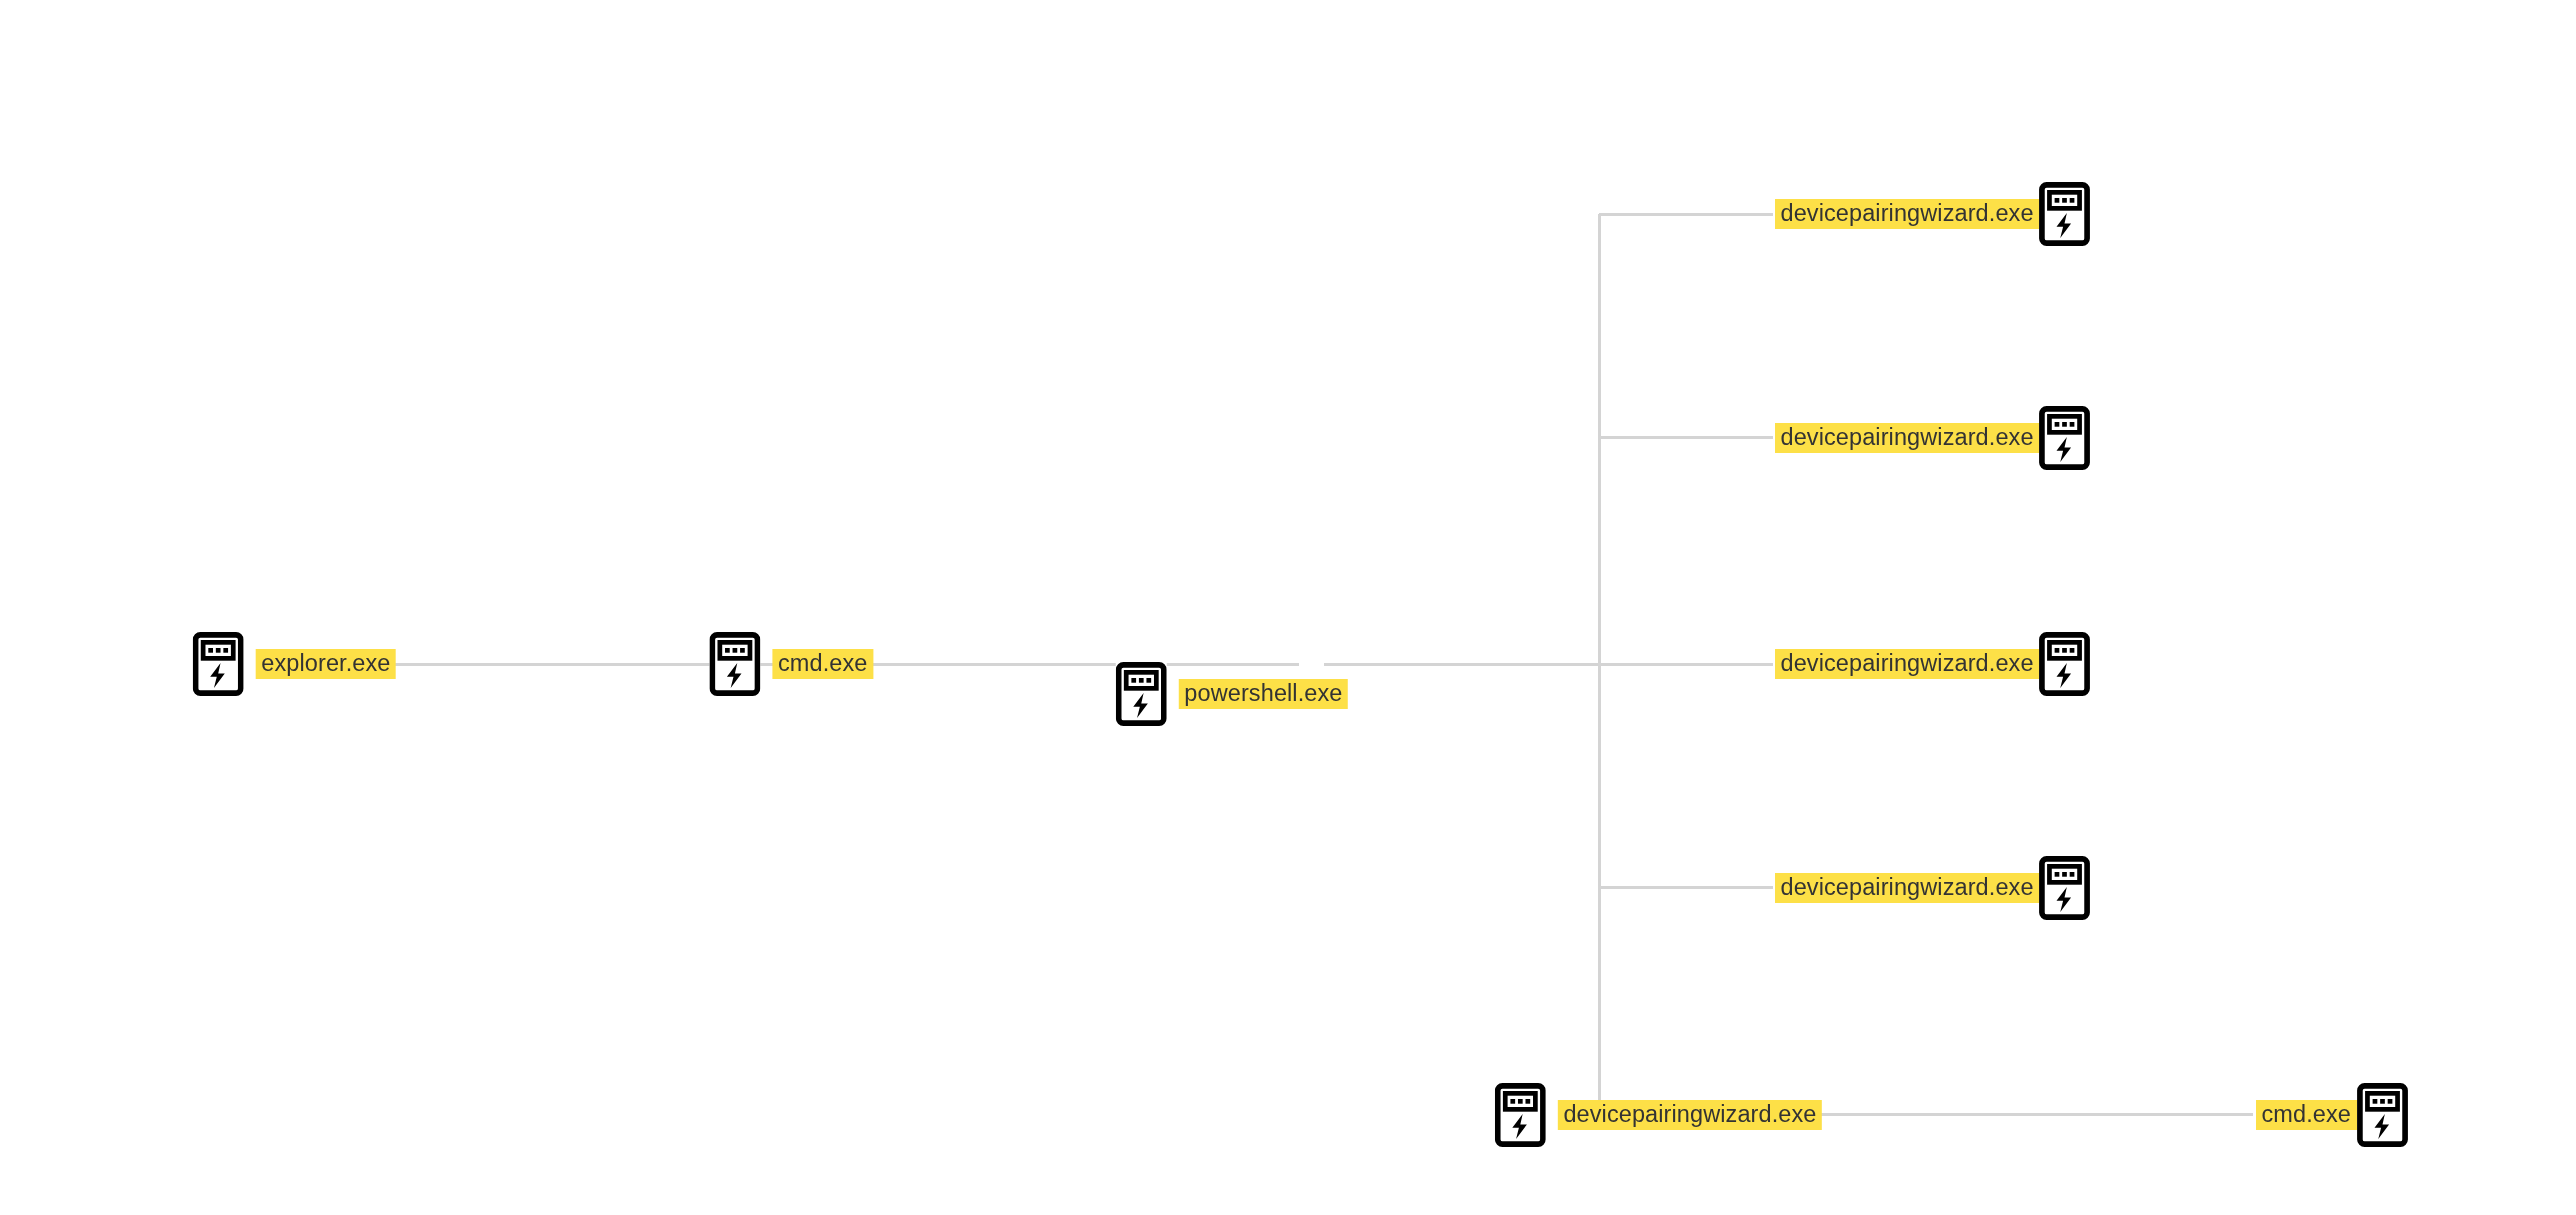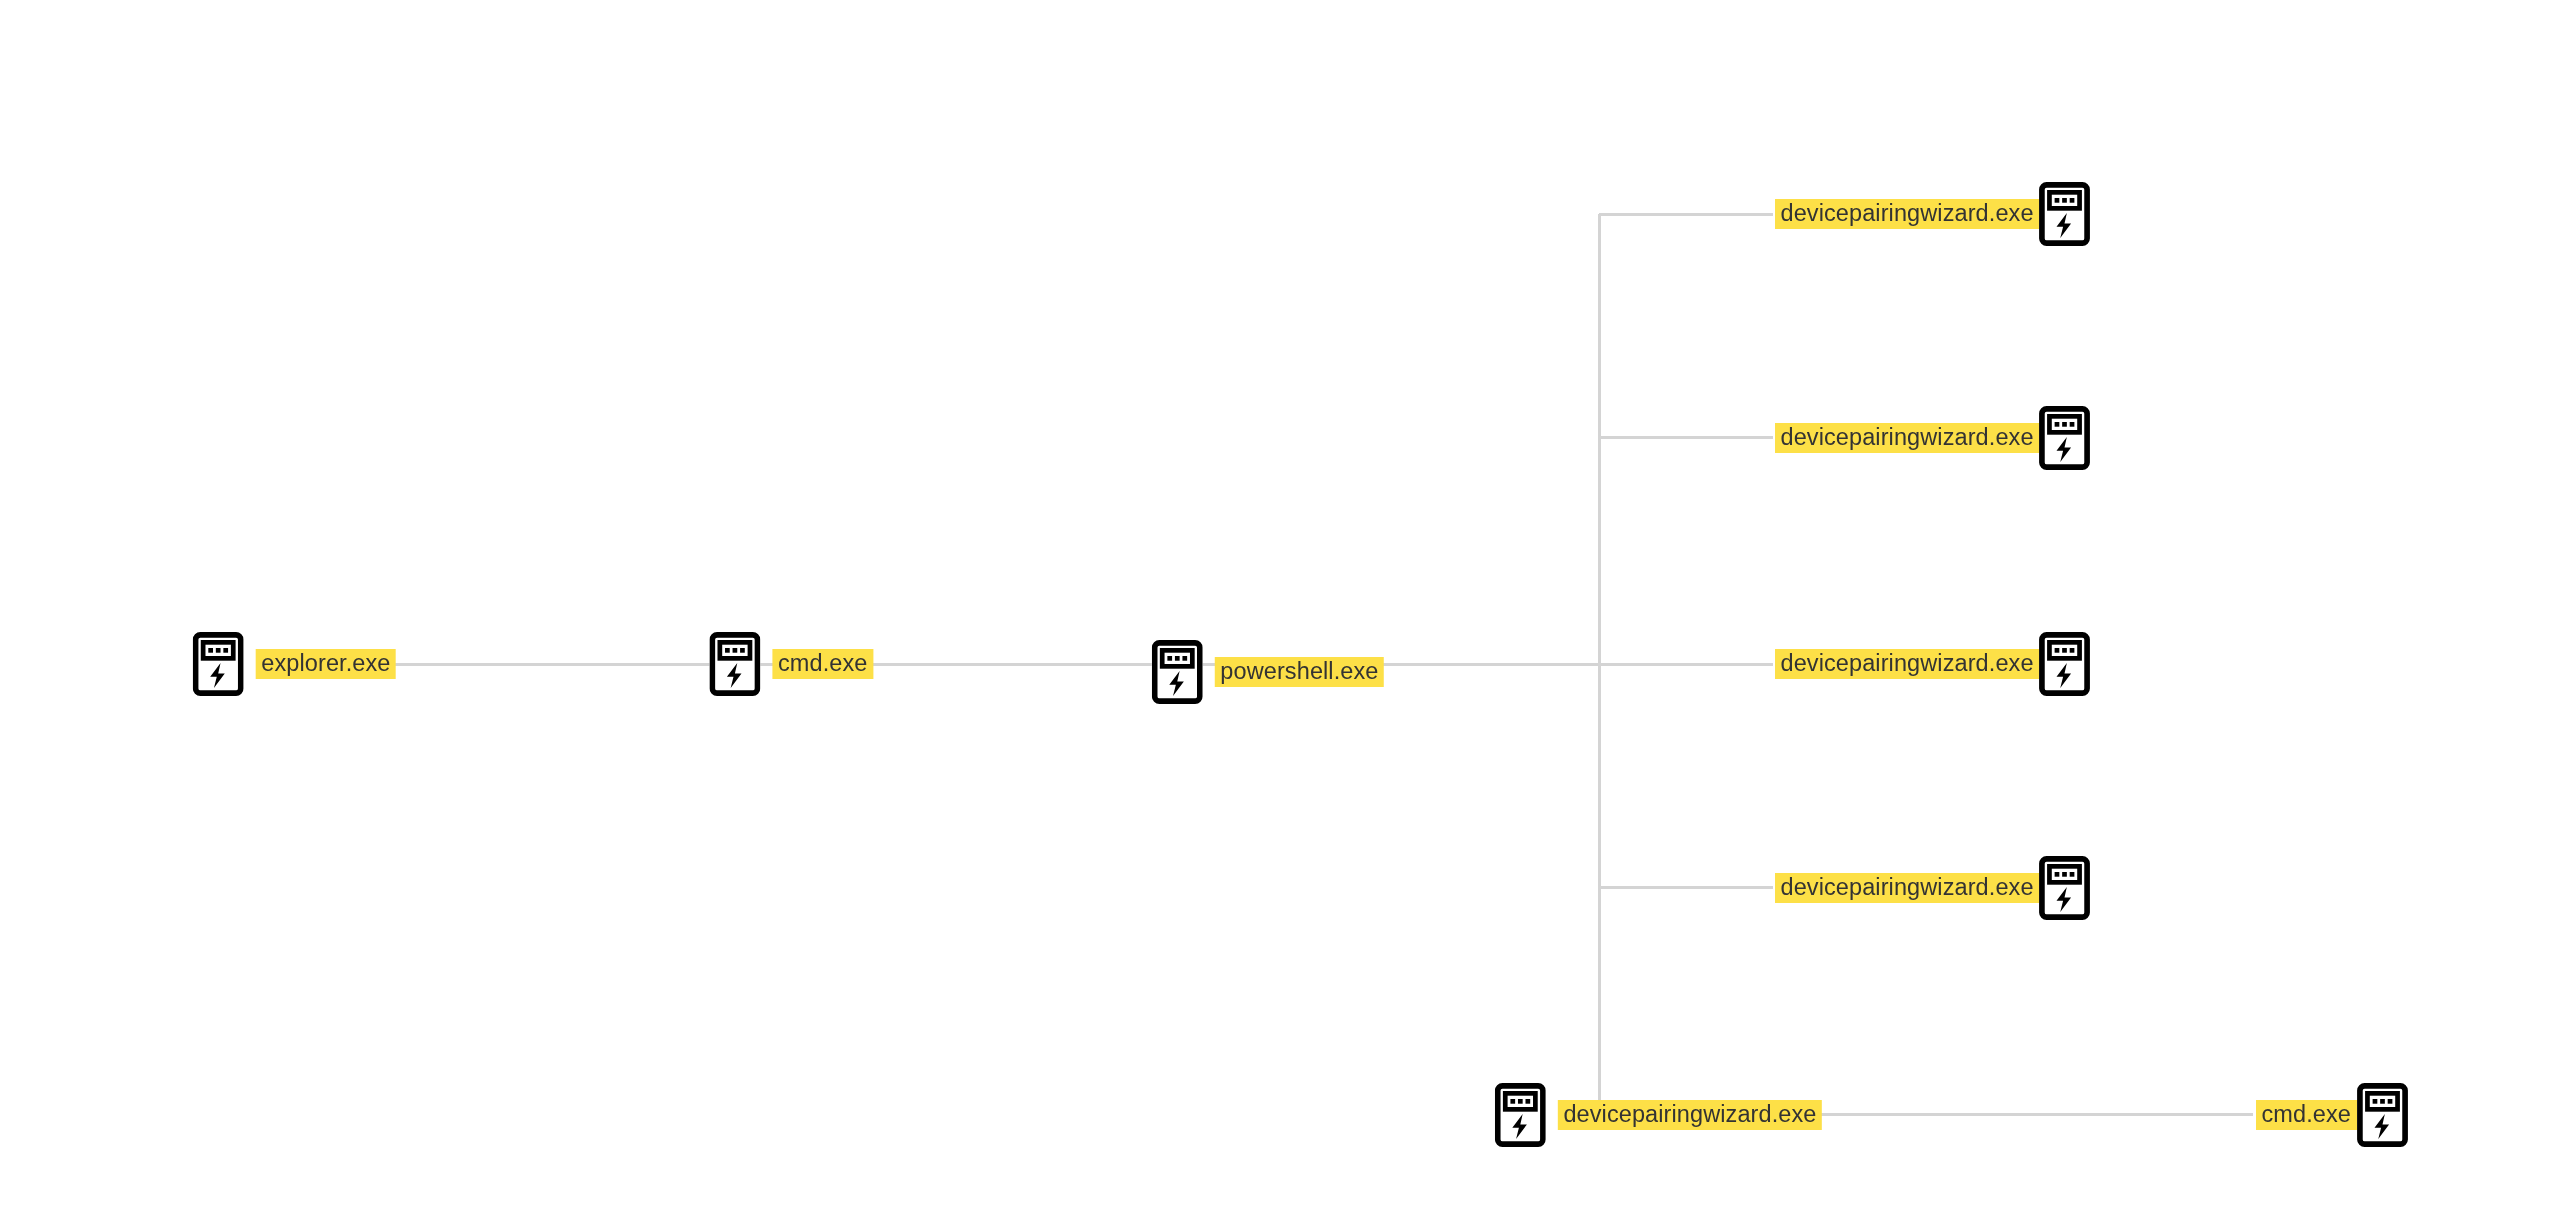--- a/index.html
+++ b/index.html
@@ -97,21 +97,21 @@
             <rect x="3" y="3" width="48" height="62" rx="5" ry="5" fill="#ffffff" stroke="#000000" stroke-width="6"></rect>
             <rect x="11" y="11" width="32" height="17" fill="none" stroke="#000000" stroke-width="5"></rect>
             <rect x="16.5" y="17" width="5" height="5" fill="#000000"></rect>
             <rect x="24.5" y="17" width="5" height="5" fill="#000000"></rect>
             <rect x="32.5" y="17" width="5" height="5" fill="#000000"></rect>
             <path d="M29.5 33 L18.5 47.5 L25.5 47.5 L22.5 59.5 L34 44 L27 44 Z" fill="#000000"></path>
           </svg>
         </span>
         <span class="node-label" style="color: rgb(51, 51, 51);">cmd.exe</span>
       </div>
-      <div class="node label-left" style="top: 640px; left: 1350px; transform: translateX(-100%); margin-left: 36px;">
+      <div class="node label-left" style="top: 662px; left: 1350px; transform: translateX(-100%);">
         <span class="proc-icon">
           <svg width="51" height="64" viewBox="0 0 54 68" xmlns="http://www.w3.org/2000/svg">
             <rect x="3" y="3" width="48" height="62" rx="5" ry="5" fill="#ffffff" stroke="#000000" stroke-width="6"></rect>
             <rect x="11" y="11" width="32" height="17" fill="none" stroke="#000000" stroke-width="5"></rect>
             <rect x="16.5" y="17" width="5" height="5" fill="#000000"></rect>
             <rect x="24.5" y="17" width="5" height="5" fill="#000000"></rect>
             <rect x="32.5" y="17" width="5" height="5" fill="#000000"></rect>
             <path d="M29.5 33 L18.5 47.5 L25.5 47.5 L22.5 59.5 L34 44 L27 44 Z" fill="#000000"></path>
           </svg>
         </span>

